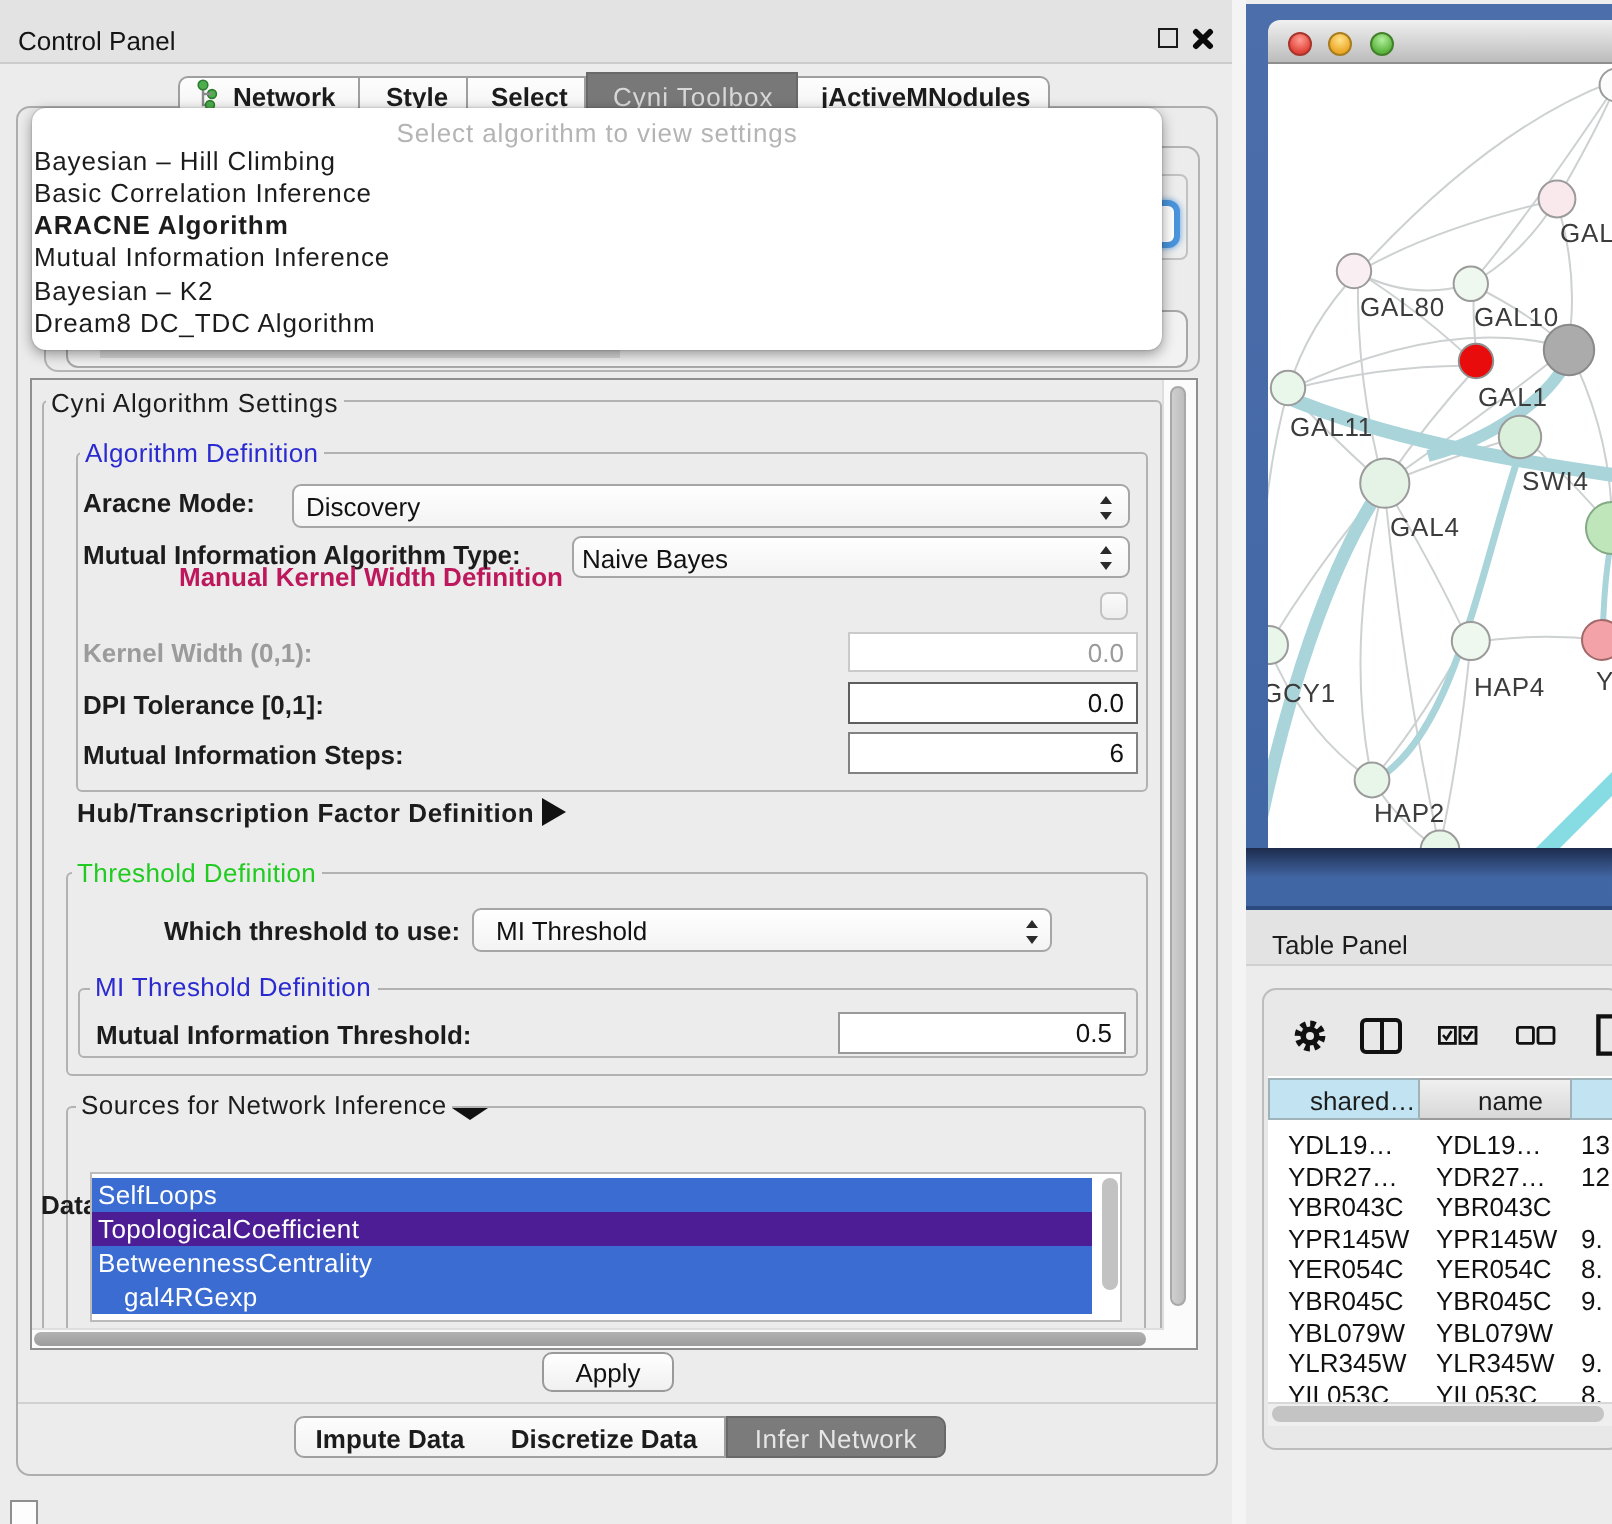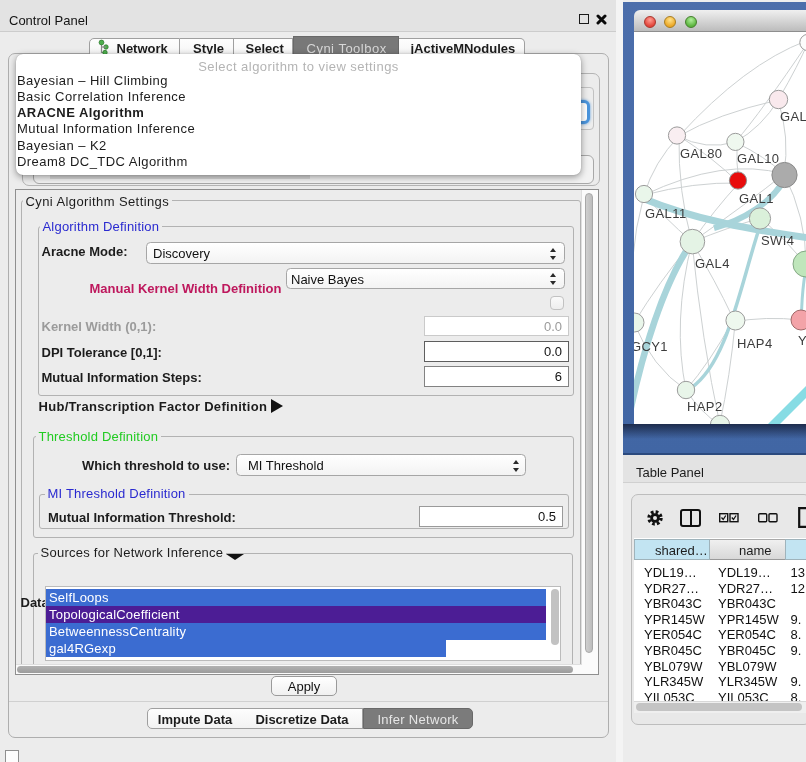--- a/index.html
+++ b/index.html
@@ -68,20 +68,21 @@
       <div class="fslab" style="left:24px;top:29px;color:#2a2ad0;letter-spacing:0.2px;">Algorithm Definition</div>
 
       <div class="abs b13" style="left:26px;top:54px;text-align:center;">Aracne Mode:</div>
       <div class="combo" style="left:130.5px;top:52px;width:419px;height:21.5px;">
           <span class="ct">Discovery</span>
           <span class="spin" style="right:6px;">
             <span class="up"></span>
             <span class="dn"></span>
           </span>
         </div>
+      <div class="abs b13" style="left:26px;top:79.5px;">Mutual Information Algorithm Type:</div>
       <div class="combo" style="left:270.5px;top:77.5px;width:279px;height:21.5px;">
           <span class="ct" style="left:4px;text-align:center;">Naive Bayes</span>
           <span class="spin" style="right:6px;">
             <span class="up"></span>
             <span class="dn"></span>
           </span>
         </div>
       <div class="abs b13" style="left:26px;top:91px;color:#be185d;padding-left:48px;">Manual Kernel Width Definition</div>
       <div class="abs" style="left:534.5px;top:106px;width:14px;height:14px;background:linear-gradient(#fafafa,#eeeeee);border:1px solid #c2c2c2;border-radius:4px;"></div>
       <div class="abs b13" style="left:26px;top:129px;color:#9b9b9b;">Kernel Width (0,1):</div>
@@ -113,21 +114,21 @@
 
       <div class="fs" style="left:17.5px;top:362.5px;width:540px;height:320px;"></div>
       <div class="fslab" style="left:22px;top:355px;color:#1c1c1c;letter-spacing:0.25px;">Sources for Network Inference</div>
       <div class="abs" style="left:210.5px;top:363.5px;width:0;height:0;border-left:9.5px solid transparent;border-right:9.5px solid transparent;border-top:6.5px solid #111;"></div>
       <div class="abs b13" style="left:5px;top:376.5px;margin-top:28px;">Data Attributes</div>
 
       <div class="abs" style="left:29px;top:396px;width:516px;height:75px;background:#fff;border:1px solid #bbbbbb;overflow:hidden;">
         <div class="abs" style="left:0.5px;top:1.5px;width:500px;height:17px;background:#3b6cd1;color:#fff;font-size:13px;padding:1px 0 0 3px;letter-spacing:0.2px;">SelfLoops</div>
         <div class="abs" style="left:0.5px;top:18.5px;width:500px;height:17px;background:#4c1d95;color:#fff;font-size:13px;padding:1px 0 0 3px;letter-spacing:0.2px;">TopologicalCoefficient</div>
         <div class="abs" style="left:0.5px;top:35.5px;width:500px;height:17px;background:#3b6cd1;color:#fff;font-size:13px;padding:1px 0 0 3px;letter-spacing:0.2px;">BetweennessCentrality</div>
-        <div class="abs" style="left:0.5px;top:52.5px;width:400px;height:17px;background:#3b6cd1;color:#fff;font-size:13px;padding:1px 0 0 3px;letter-spacing:0.2px;">gal4RGexp</div>
+        <div class="abs" style="left:0.5px;top:52.5px;width:500px;height:17px;background:#3b6cd1;color:#fff;font-size:13px;padding:1px 0 0 16px;letter-spacing:0.2px;">gal4RGexp</div>
         <div class="abs" style="left:505.5px;top:2px;width:8px;height:56px;background:#c2c2c2;border-radius:4px;"></div>
       </div>
     </div>
 
     <div class="abs" style="left:565.5px;top:0;width:16.5px;height:484px;background:#fbfbfb;border-left:1px solid #dedede;"></div>
     <div class="abs" style="left:569px;top:3px;width:8.5px;height:460px;background:linear-gradient(90deg,#cfcfcf,#bdbdbd);border:1px solid #a8a8a8;border-radius:5px;"></div>
 
     <div class="abs" style="left:0;top:474px;width:566px;height:10px;background:#fbfbfb;border-top:1px solid #dedede;"></div>
     <div class="abs" style="left:1.5px;top:475.5px;width:556px;height:7px;background:linear-gradient(#b2b2b2,#9c9c9c);border-radius:4px;"></div>
   </div>

